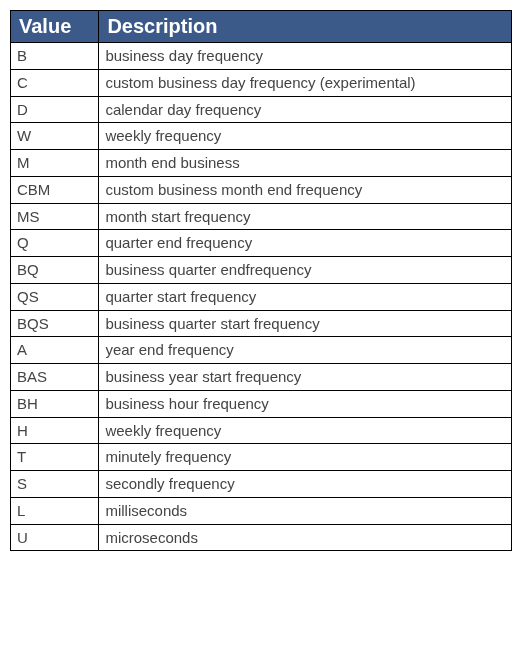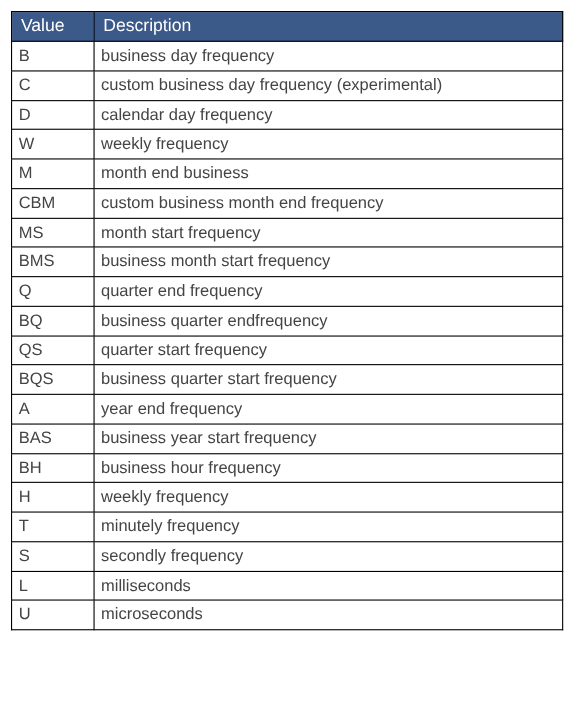--- a/index.html
+++ b/index.html
@@ -17,25 +17,25 @@
     padding: 10px 10px 10px 10px;
   }
   table.freq {
     border-collapse: collapse;
     width: 100%;
     table-layout: auto;
   }
   table.freq th {
     background: #3b5a8a;      
     color: #ffffff;
-    font-weight: normal;
+    font-weight: bold;
     text-align: left;
     padding: 4px 8px;
     border: 1px solid #000000;
-    font-size: 16px;
+    font-size: 20px;
     white-space: nowrap;
   }
   table.freq td {
     border: 1px solid #000000;
     padding: 2px 6px;
     color: #444444;
     font-size: 15px;
     line-height: 1.45;
     white-space: nowrap;
     vertical-align: middle;
@@ -82,24 +82,20 @@
       </tr>
       <tr>
         <td class="value-cell">CBM</td>
         <td class="desc-cell">custom business month end frequency</td>
       </tr>
       <tr>
         <td class="value-cell">MS</td>
         <td class="desc-cell">month start frequency</td>
       </tr>
       <tr>
-        <td class="value-cell">BMS</td>
-        <td class="desc-cell">business month start frequency</td>
-      </tr>
-      <tr>
         <td class="value-cell">Q</td>
         <td class="desc-cell">quarter end frequency</td>
       </tr>
       <tr>
         <td class="value-cell">BQ</td>
         <td class="desc-cell">business quarter endfrequency</td>
       </tr>
       <tr>
         <td class="value-cell">QS</td>
         <td class="desc-cell">quarter start frequency</td>

